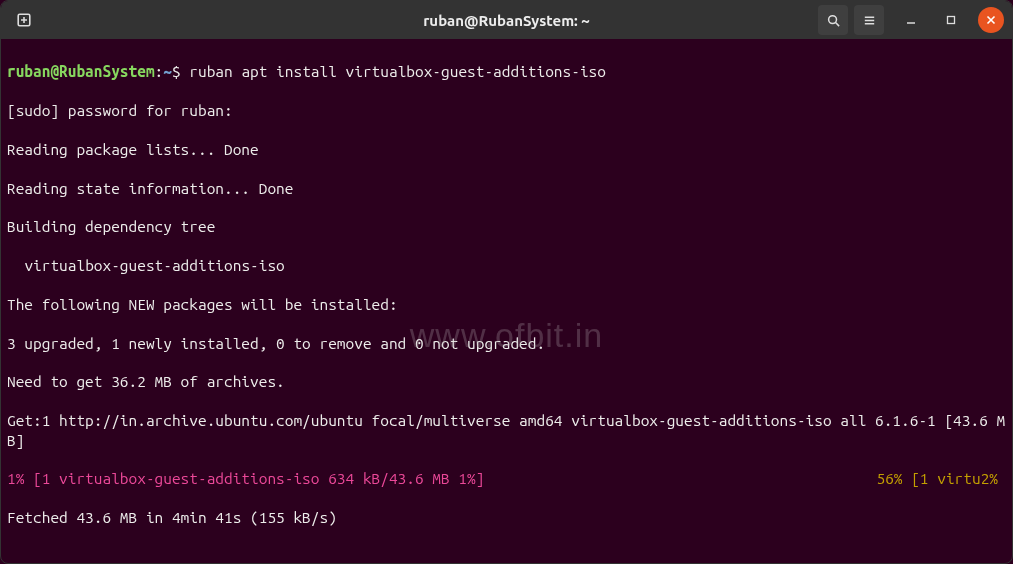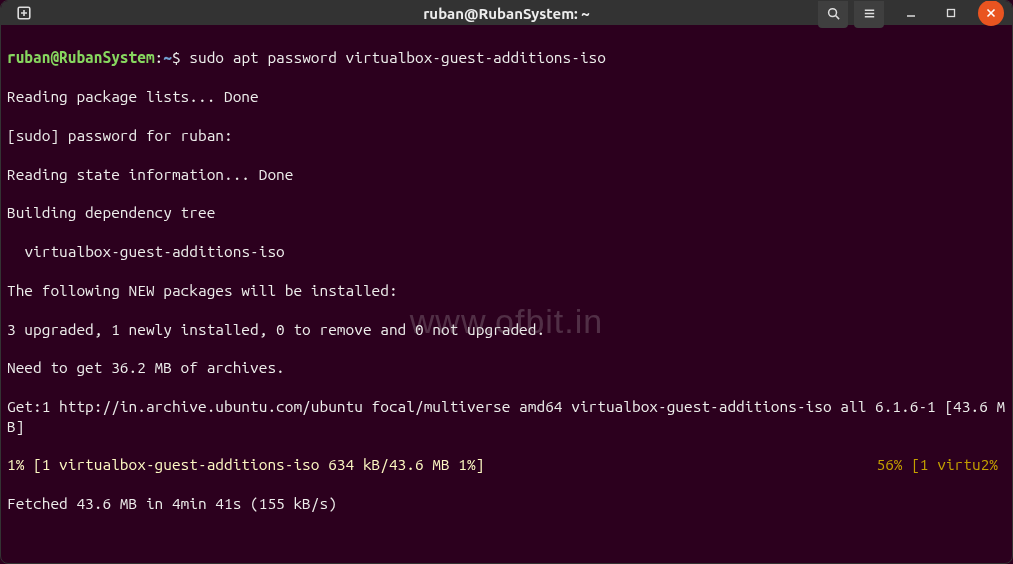--- a/index.html
+++ b/index.html
@@ -10,21 +10,21 @@
     body {
       width: 1013px;
       height: 564px;
       background: #2c001e;
       font-family: "Ubuntu Mono", "DejaVu Sans Mono", monospace;
       overflow: hidden;
       border-radius: 8px;
       border: 1px solid #333;
     }
     .titlebar {
-      height: 24px;
+      height: 38px;
       background: #333333;
       display: flex;
       align-items: center;
       padding: 0 8px;
       justify-content: space-between;
     }
     .titlebar-left {
       display: flex;
       align-items: center;
       gap: 4px;
@@ -94,21 +94,21 @@
       line-height: 1.25;
       color: #eeeeec;
       white-space: pre-wrap;
       word-break: break-all;
       position: relative;
       height: calc(100% - 38px);
     }
     .prompt-user { color: #87d75f; font-weight: bold; }
     .prompt-path { color: #729fcf; font-weight: bold; }
     .cmd { color: #eeeeec; }
-    .progress-line { color: #fef9c3; }
+    .progress-line { color: #ec4899; }
     .progress-right {
       position: absolute;
       right: 8px;
       color: #c4a000;
     }
     .watermark {
       position: absolute;
       top: 275px;
       left: 50%;
       transform: translateX(-50%);
@@ -162,23 +162,23 @@
     <div class="win-btn close">
       <svg viewBox="0 0 10 10" fill="none" stroke="currentColor" stroke-width="1.6">
         <line x1="1.5" y1="1.5" x2="8.5" y2="8.5"></line>
         <line x1="8.5" y1="1.5" x2="1.5" y2="8.5"></line>
       </svg>
     </div>
   </div>
 </div>
 
 <div class="terminal">
-<span class="line"><span class="prompt-user">ruban@RubanSystem</span><span class="cmd">:</span><span class="prompt-path">~</span><span class="cmd">$ </span><span class="cmd">sudo apt password virtualbox-guest-additions-iso</span></span>
+<span class="line"><span class="prompt-user">ruban@RubanSystem</span><span class="cmd">:</span><span class="prompt-path">~</span><span class="cmd">$ </span><span class="cmd">ruban apt install virtualbox-guest-additions-iso</span></span>
+<span class="line">[sudo] password for ruban:</span>
 <span class="line">Reading package lists... Done</span>
-<span class="line">[sudo] password for ruban:</span>
 <span class="line">Reading state information... Done</span>
 <span class="line">Building dependency tree</span>
 <span class="line">  virtualbox-guest-additions-iso</span>
 <span class="line">The following NEW packages will be installed:</span>
 <span class="line">3 upgraded, 1 newly installed, 0 to remove and 0 not upgraded.</span>
 <span class="line">Need to get 36.2 MB of archives.</span>
 <span class="line">Get:1 http://in.archive.ubuntu.com/ubuntu focal/multiverse amd64 virtualbox-guest-additions-iso all 6.1.6-1 [43.6 MB]</span>
 <span class="pline"><span class="progress-line">1% [1 virtualbox-guest-additions-iso 634 kB/43.6 MB 1%]</span><span class="progress-right">56% [1 virtu2%</span></span>
 <span class="line">Fetched 43.6 MB in 4min 41s (155 kB/s)</span>
 

